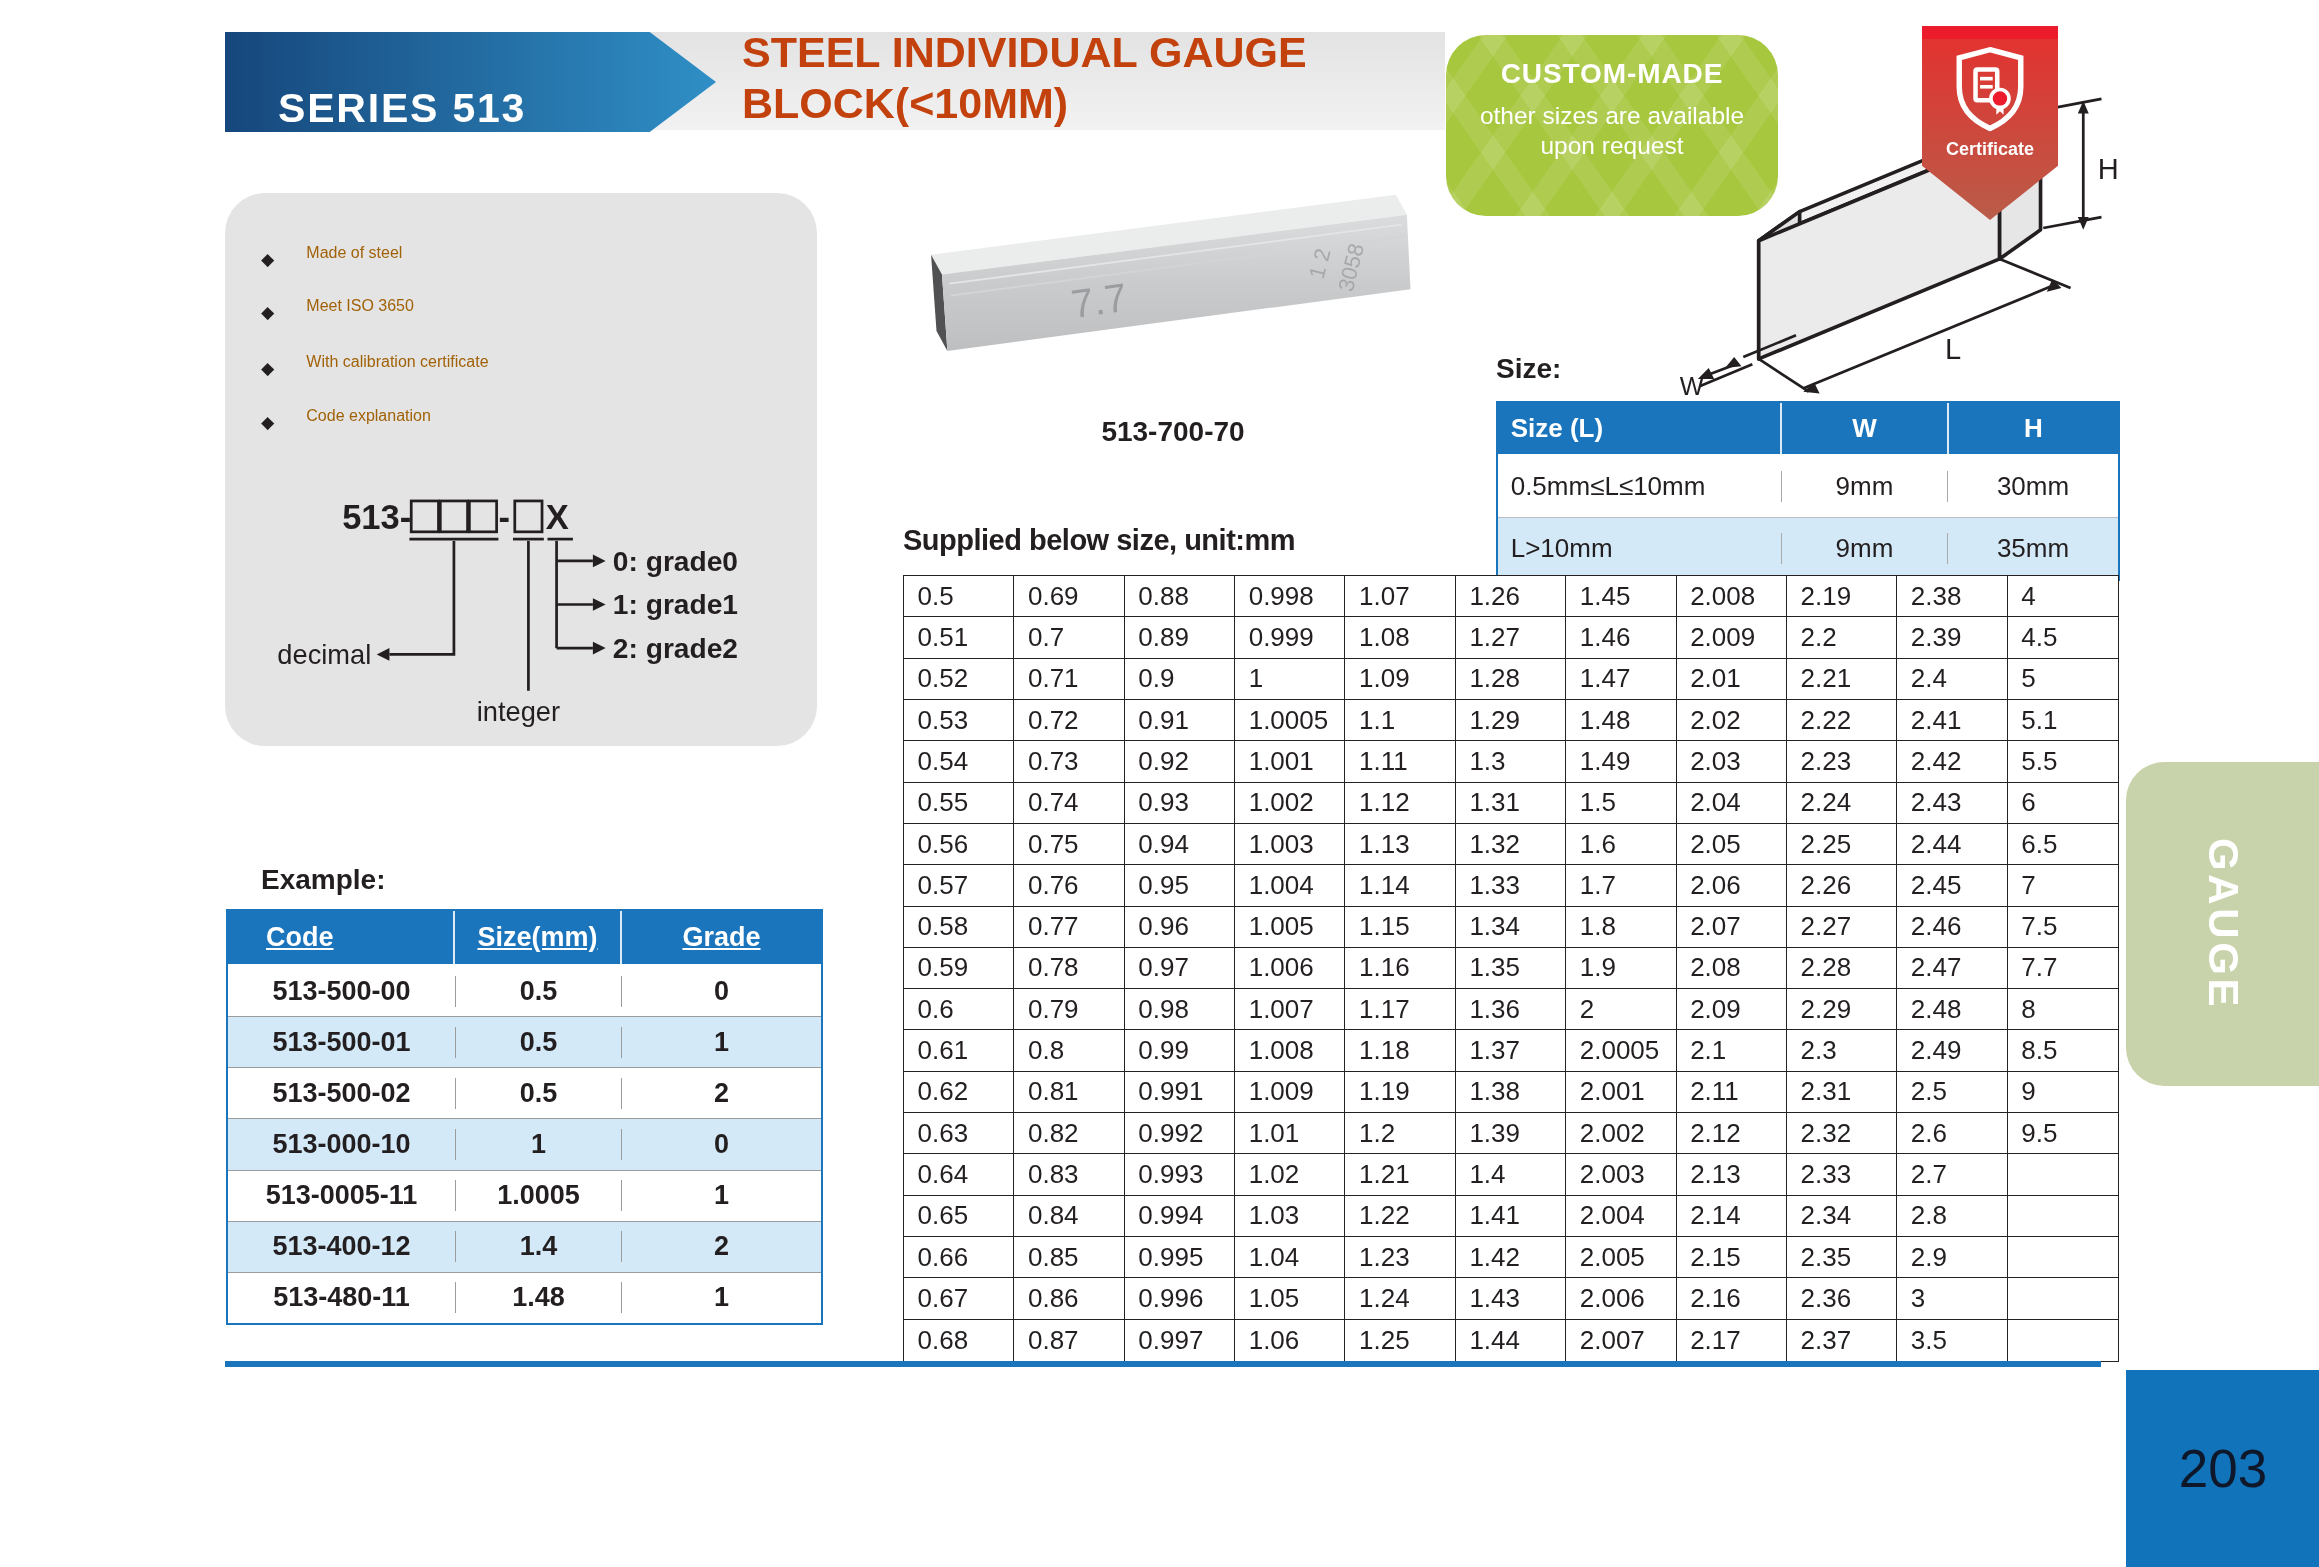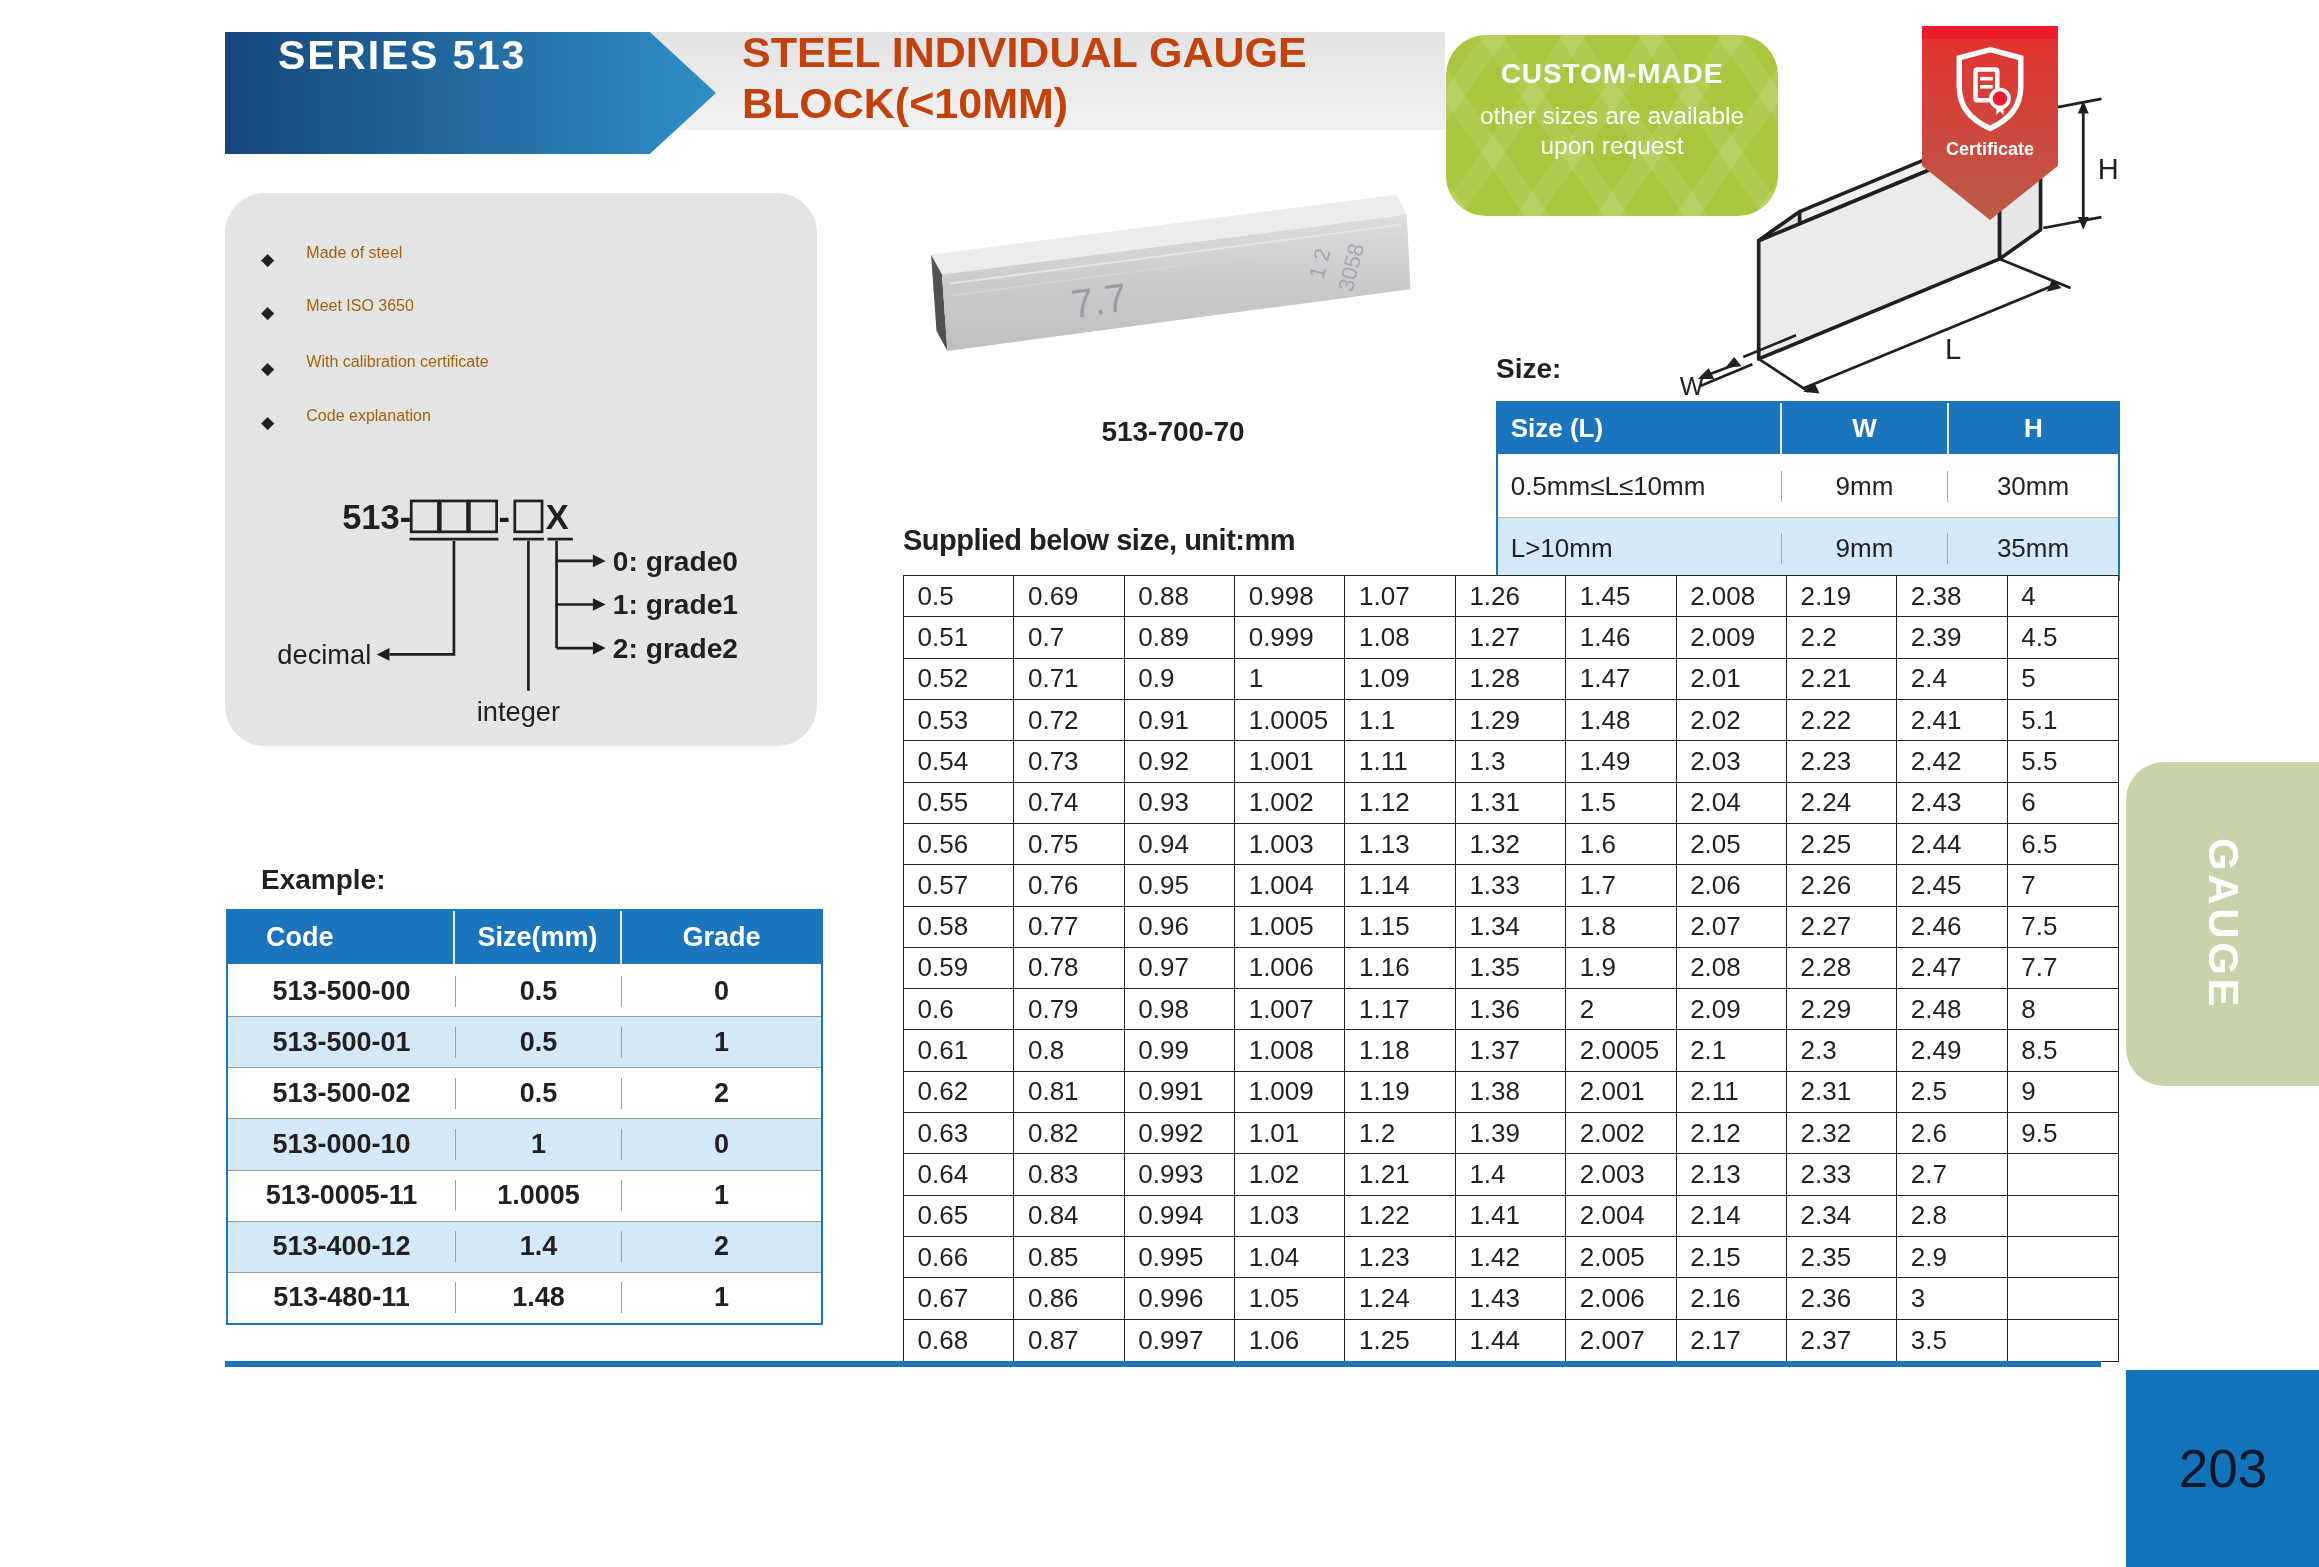--- a/index.html
+++ b/index.html
@@ -3,24 +3,24 @@
 <meta charset="utf-8">
 <style>
   html,body{margin:0;padding:0;background:#fff;}
   .page{position:relative;width:2319px;height:1567px;background:#fff;overflow:hidden;
         font-family:"Liberation Sans", sans-serif;color:#231f20;}
   .abs{position:absolute;}
 
   
   .gray-band{left:636px;top:32px;width:809px;height:98px;
              background:linear-gradient(180deg,#e3e3e3,#f2f2f2);z-index:1;}
-  .banner{left:225px;top:32px;width:491px;height:122px;z-index:2;
+  .banner{left:225px;top:32px;width:491px;height:100px;z-index:2;
           background:linear-gradient(90deg,#16477c,#2f8fc6);
           clip-path:polygon(0 0,86.5% 0,100% 50%,86.5% 100%,0 100%);
-          display:flex;align-items:flex-start;}
+          display:flex;align-items:flex-end;}
   .banner span{color:#fff;font-weight:bold;font-size:41px;letter-spacing:1.8px;padding-left:53px;}
   .title{left:742px;top:27px;z-index:3;font-size:43px;font-weight:bold;line-height:51px;color:#c2410c;letter-spacing:0;}
 
   
   .badge{left:1446px;top:35px;width:332px;height:181px;border-radius:40px;background:#a6c73e;z-index:3;
          color:#fff;text-align:center;overflow:hidden;}
   .badge .wm{position:absolute;inset:0;border-radius:inherit;
       background:
        repeating-linear-gradient(55deg, rgba(255,255,255,.10) 0 20px, rgba(255,255,255,0) 20px 65px),
        repeating-linear-gradient(-55deg, rgba(255,255,255,.10) 0 20px, rgba(255,255,255,0) 20px 65px);}
@@ -70,21 +70,21 @@
   .supplied .cell{border-right:1.8px solid #262122;border-bottom:1.8px solid #262122;
                   font-size:26px;display:flex;align-items:center;padding-left:13.6px;box-sizing:border-box;}
   .supplied .cell.lastcol{border-right:none;}
   .supplied .cell.lastrow{border-bottom:none;}
 
   
   .example-label{left:261px;top:864px;font-size:28px;font-weight:bold;}
   .ex-table{left:226px;top:909px;width:597px;height:416px;border:2.7px solid #1b75bc;box-sizing:border-box;
             display:flex;flex-direction:column;background:#fff;}
   .ex-table .hrow{height:53px;background:#1b75bc;display:flex;color:#fff;font-weight:bold;font-size:27px;border-bottom:2.7px solid #fff;}
-  .ex-table .hrow .hc{display:flex;align-items:center;justify-content:center;}
+  .ex-table .hrow .hc{display:flex;align-items:center;justify-content:center;text-decoration:underline;}
   .ex-table .hrow .hc:first-child{justify-content:flex-start;padding-left:38px;box-sizing:border-box;}
   .ex-table .hrow .hc:not(:last-child){border-right:2.7px solid rgba(255,255,255,.85);}
   .ex-table .row{flex:1;display:flex;font-size:27px;font-weight:bold;align-items:center;}
   .ex-table .row.alt{background:#d4e9f8;}
   .ex-table .row + .row{border-top:1.8px solid #9c9c9c;}
   .ex-table .dc{display:flex;align-items:center;justify-content:center;}
   .ex-table .dc:not(:last-child){border-right:1.8px solid #9c9c9c;}
   .w-code{width:227px;}.w-size{width:165px;}.w-grade{flex:1;}
 
   

